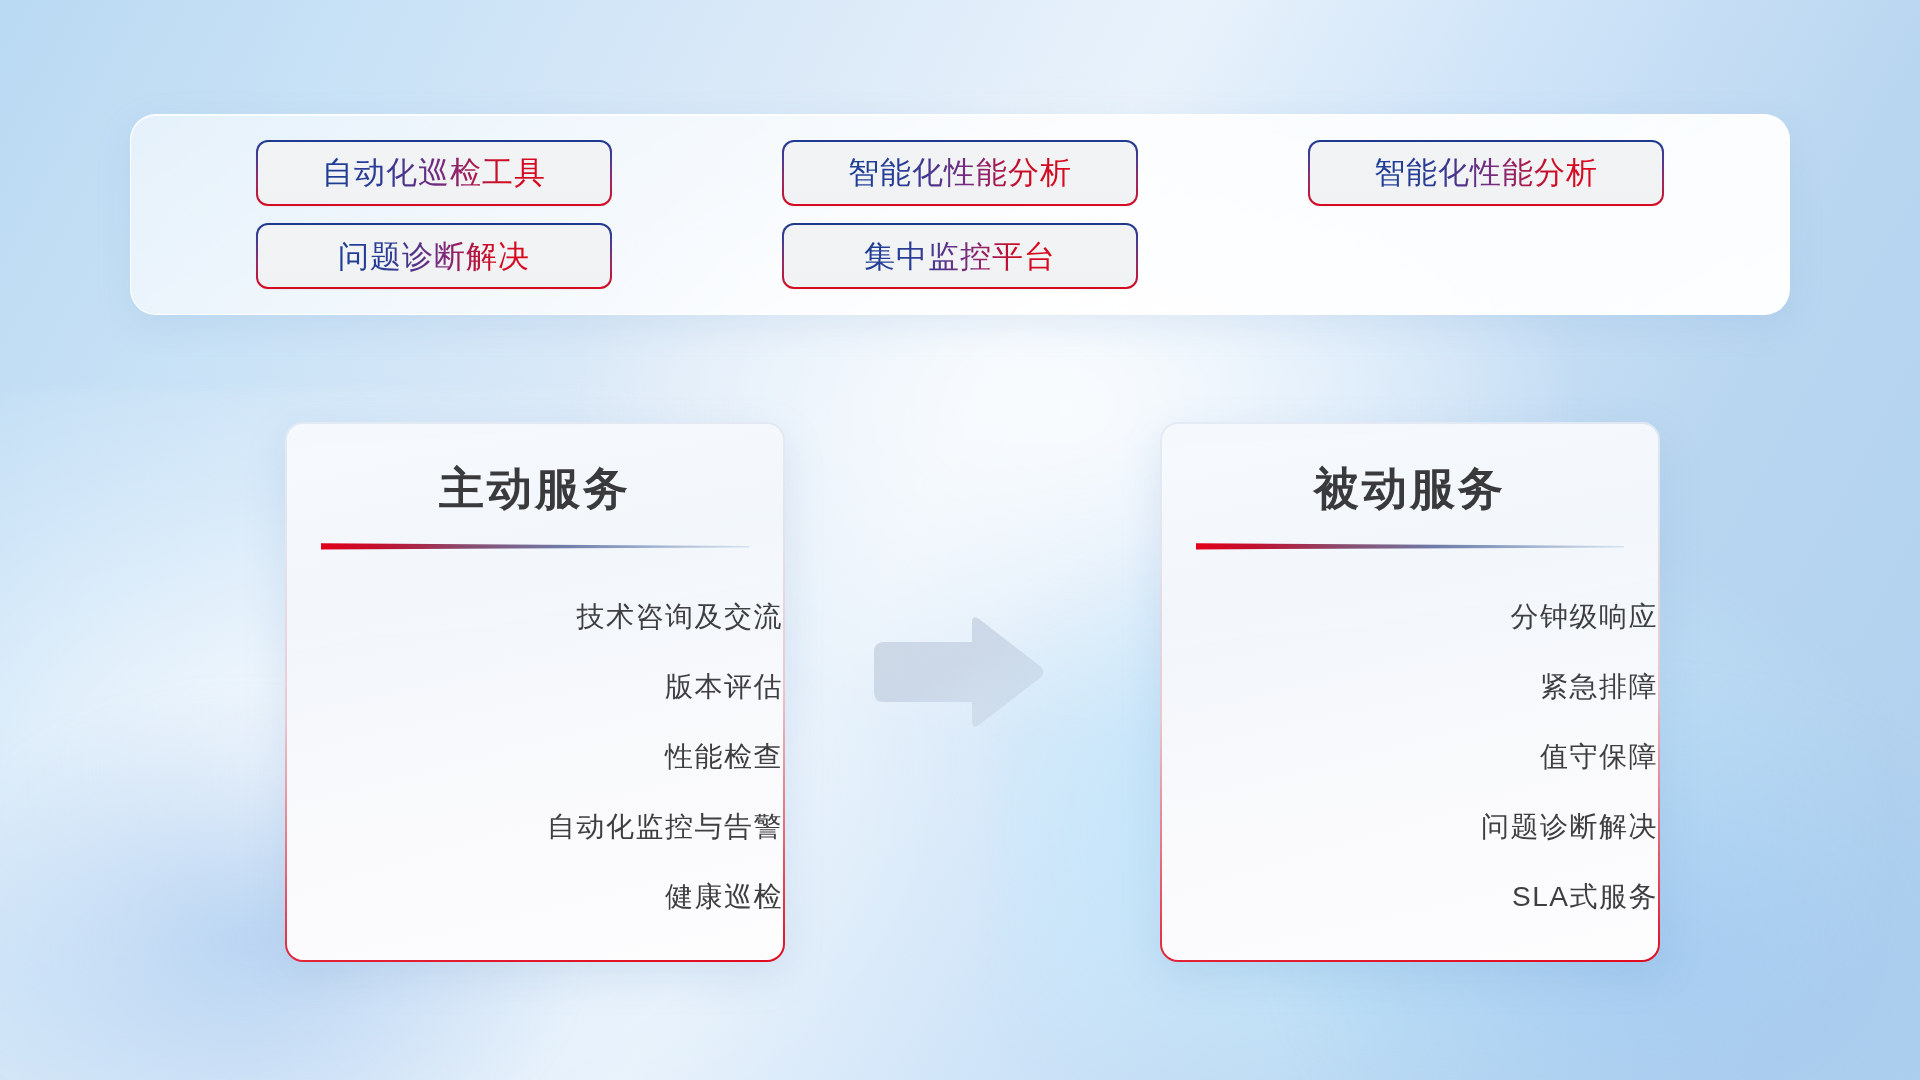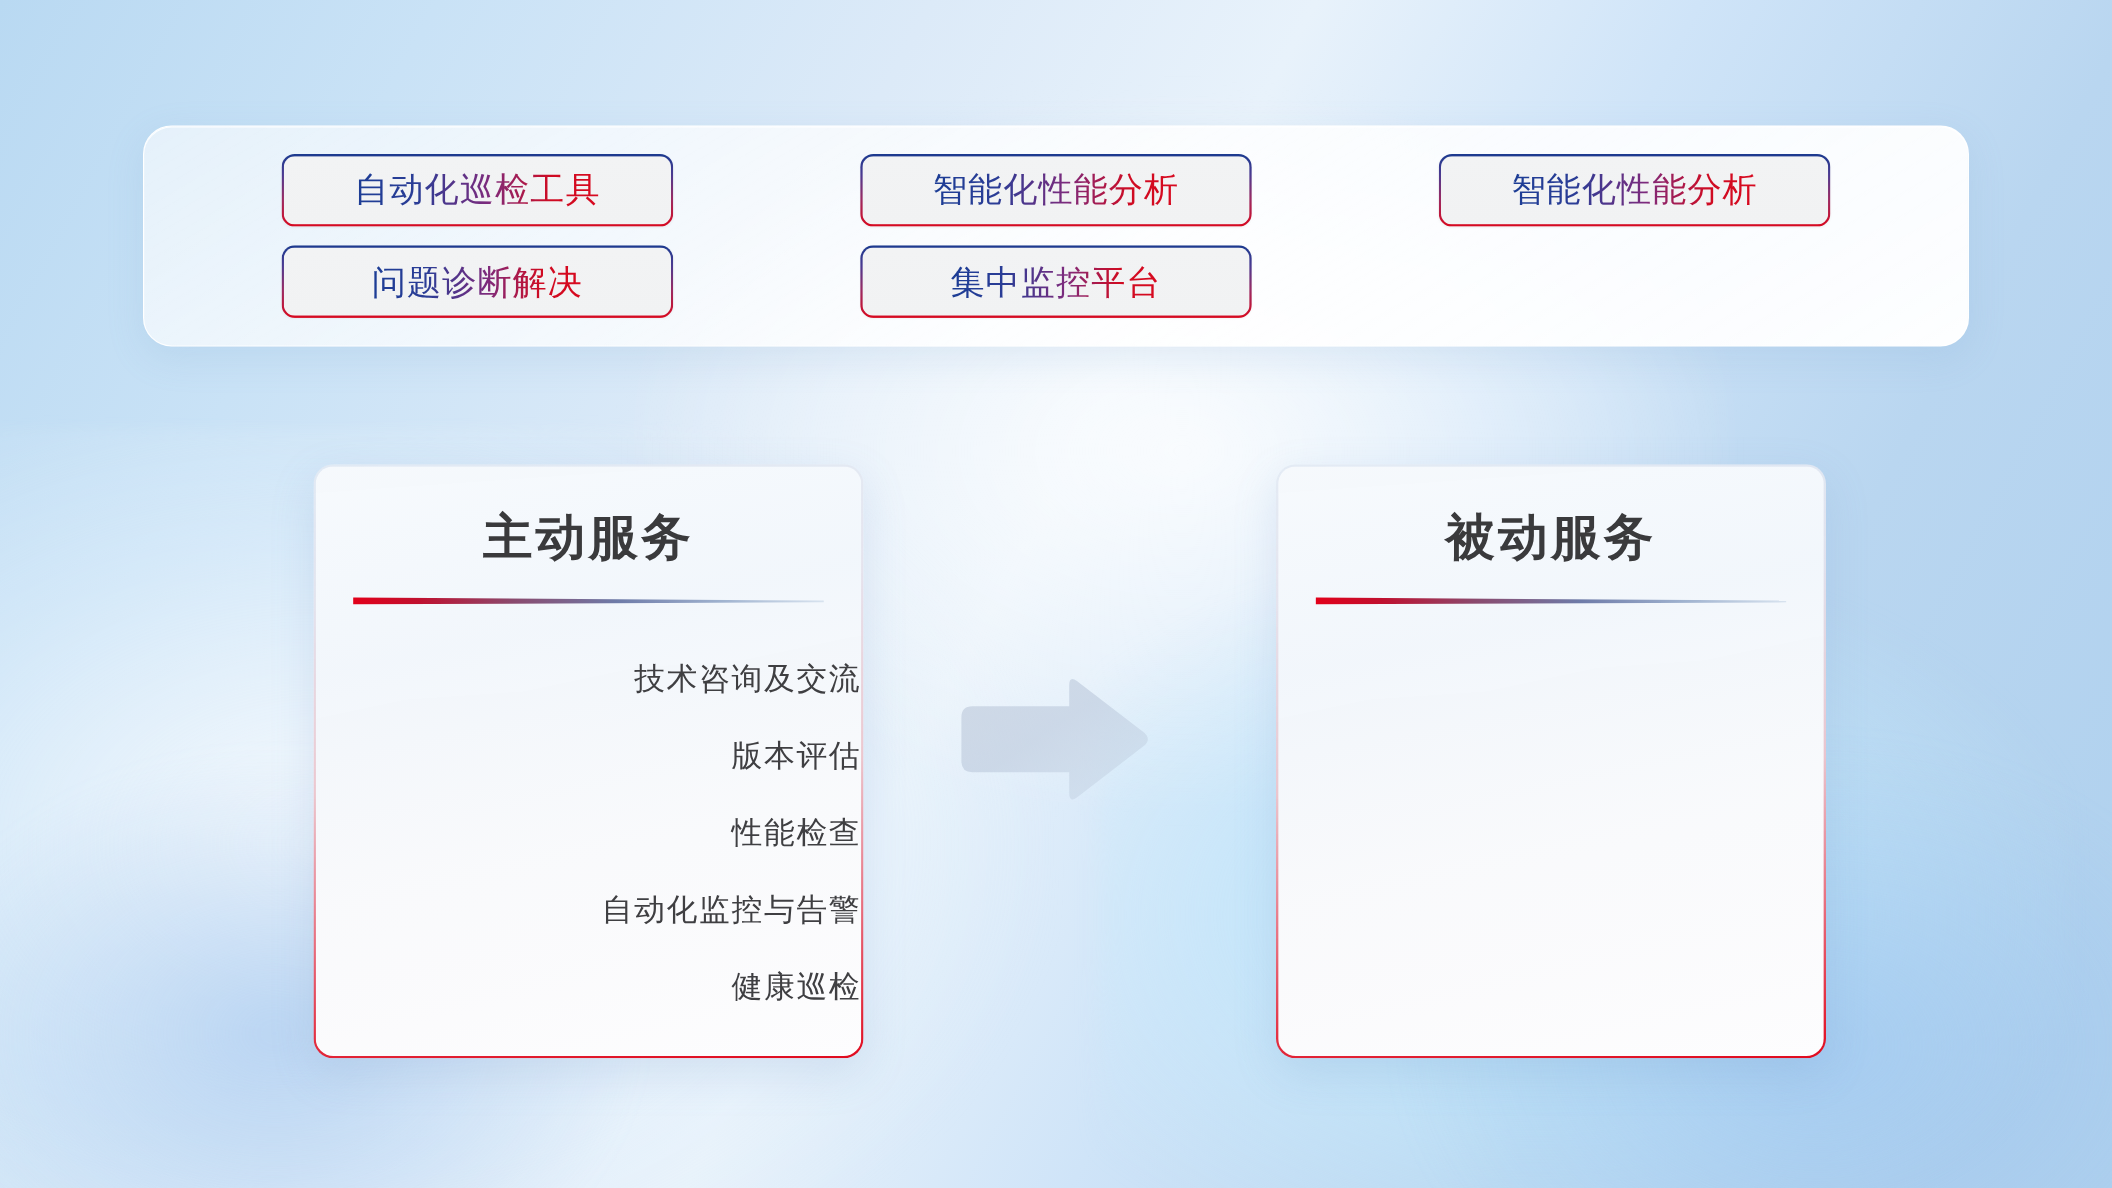--- a/index.html
+++ b/index.html
@@ -282,15 +282,22 @@
             <stop offset="34%" stop-color="#8a4a6e"></stop>
             <stop offset="56%" stop-color="#6e7ba8"></stop>
             <stop offset="78%" stop-color="#9fb2cf"></stop>
             <stop offset="100%" stop-color="#d8e3ef"></stop>
           </linearGradient>
         </defs>
         <path d="M0,1.2 L428,4.0 L428,5.6 L0,7.4 Z" fill="url(#divGradR)"></path>
       </svg>
     </div>
 
+    <div class="card-list">
+      <div class="card-list-item">分钟级响应</div>
+      <div class="card-list-item">紧急排障</div>
+      <div class="card-list-item">值守保障</div>
+      <div class="card-list-item">问题诊断解决</div>
+      <div class="card-list-item">SLA式服务</div>
+    </div>
   </div>
 
 </div>
 
 </body></html>

